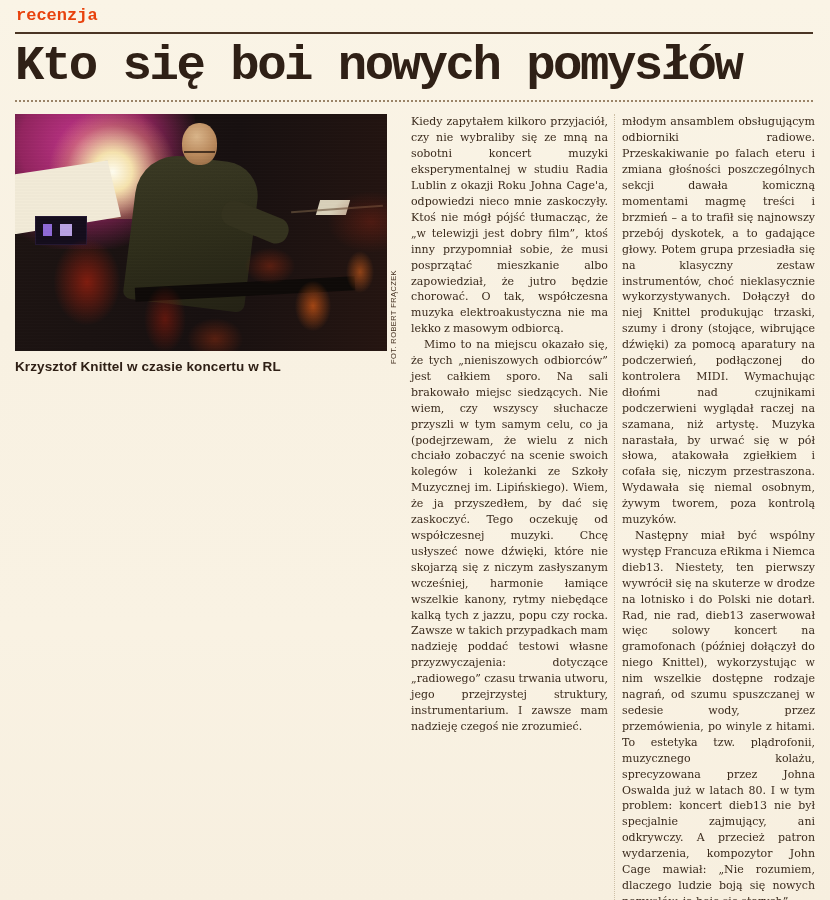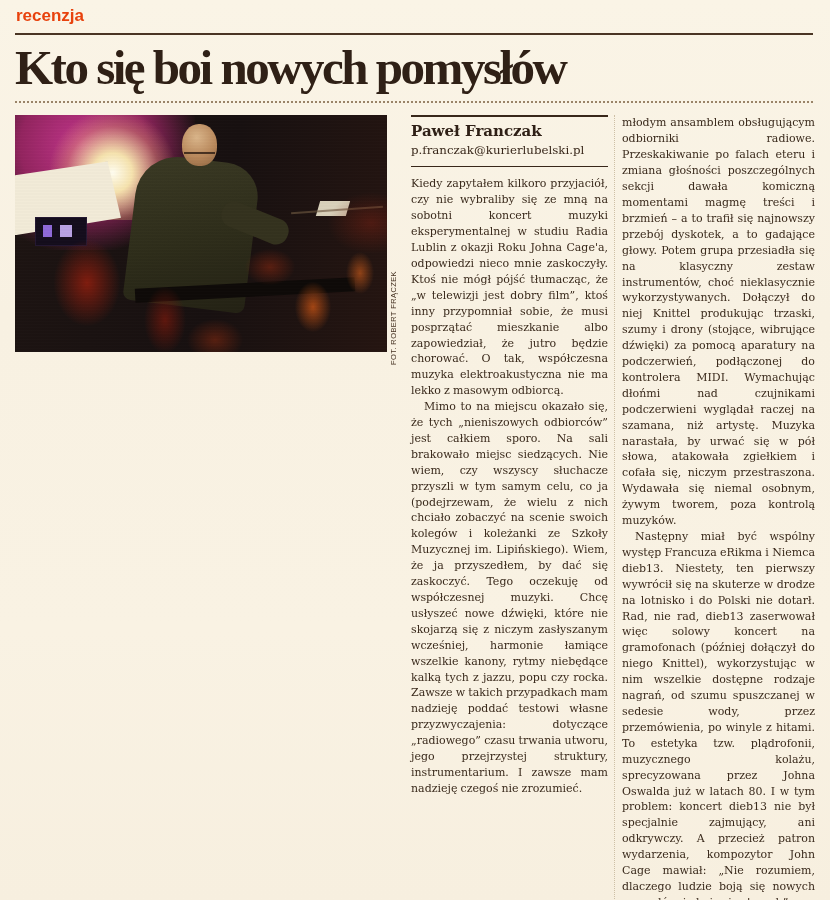--- a/index.html
+++ b/index.html
@@ -3,26 +3,26 @@
 <meta charset="utf-8">
 <style>
   html,body{margin:0;padding:0;}
   body{
     width:830px;height:900px;overflow:hidden;position:relative;
     background:linear-gradient(180deg,#faf4e6 0%,#f8f1e2 35%,#f9f2e3 70%,#f7efdf 100%);
     font-family:"DejaVu Serif",serif;color:#38271a;
   }
   .page{padding:4px 15px 0 15px;}
   .section-label{
-    font-family:Liberation Sans, sans-serif;font-weight:bold;
+    font-family:Liberation Mono, monospace;font-weight:bold;
     font-size:17px;color:#e8420d;padding:2px 0 7px 1px;
   }
   .top-rule{border-top:2px solid #4a3524;margin-right:2px;}
   .title{
-    font-family:Liberation Serif, serif;font-weight:bold;
+    font-family:Liberation Mono, monospace;font-weight:bold;
     font-size:49px;letter-spacing:-2.5px;line-height:1.05;
     color:#2f2016;margin:7px 0 8px 0;white-space:nowrap;
   }
   .dotted-rule{border-top:2px dotted #9a8468;margin:0 2px 12px 0;}
   .content{display:flex;align-items:flex-start;height:788px;overflow:hidden;}
   .photo-col{width:386px;position:relative;flex:none;}
   .photo{
     position:relative;width:372px;height:237px;overflow:hidden;
     background:linear-gradient(100deg,#1d1412 0%,#171010 55%,#251511 100%);
   }
@@ -107,27 +107,24 @@
         <div class="ph ph-arm"></div>
         <div class="ph ph-head"></div>
         <div class="ph ph-glasses"></div>
         <div class="ph ph-desk"></div>
         <div class="ph ph-sheet2"></div>
         <div class="ph ph-stand"></div>
         <div class="ph ph-blobs"></div>
         <div class="ph ph-grain"></div>
       </div>
       <div class="credit">FOT. ROBERT FRĄCZEK</div>
+      <div class="caption">Krzysztof Knittel w czasie koncertu w RL</div>
     </div>
 
     <div class="col col1">
-      <div class="byline">
-        <div class="byline-name">Paweł Franczak</div>
-        <div class="byline-email">p.franczak@kurierlubelski.pl</div>
-      </div>
       <p class="par" lang="pl">Kiedy zapytałem kilkoro przyjaciół, czy nie wybraliby się ze mną na sobotni koncert muzyki eksperymentalnej w studiu Radia Lublin z okazji Roku Johna Cage'a, odpowiedzi nieco mnie zaskoczyły. Ktoś nie mógł pójść tłumacząc, że „w telewizji jest dobry film”, ktoś inny przypomniał sobie, że musi posprzątać mieszkanie albo zapowiedział, że jutro będzie chorować. O tak, współczesna muzyka elektroakustyczna nie ma lekko z masowym odbiorcą.</p>
       <p class="par indent" lang="pl">Mimo to na miejscu okazało się, że tych „nieniszowych odbiorców” jest całkiem sporo. Na sali brakowało miejsc siedzących. Nie wiem, czy wszyscy słuchacze przyszli w tym samym celu, co ja (podejrzewam, że wielu z nich chciało zobaczyć na scenie swoich kolegów i koleżanki ze Szkoły Muzycznej im. Lipińskiego). Wiem, że ja przyszedłem, by dać się zaskoczyć. Tego oczekuję od współczesnej muzyki. Chcę usłyszeć nowe dźwięki, które nie skojarzą się z niczym zasłyszanym wcześniej, harmonie łamiące wszelkie kanony, rytmy niebędące kalką tych z jazzu, popu czy rocka. Zawsze w takich przypadkach mam nadzieję poddać testowi własne przyzwyczajenia: dotyczące „radiowego” czasu trwania utworu, jego przejrzystej struktury, instrumentarium. I zawsze mam nadzieję czegoś nie zrozumieć.</p>
 
     </div>
 
     <div class="col col2">
       <p class="par" lang="pl">młodym ansamblem obsługującym odbiorniki radiowe. Przeskakiwanie po falach eteru i zmiana głośności poszczególnych sekcji dawała komiczną momentami magmę treści i brzmień – a to trafił się najnowszy przebój dyskotek, a to gadające głowy. Potem grupa przesiadła się na klasyczny zestaw instrumentów, choć nieklasycznie wykorzystywanych. Dołączył do niej Knittel produkując trzaski, szumy i drony (stojące, wibrujące dźwięki) za pomocą aparatury na podczerwień, podłączonej do kontrolera MIDI. Wymachując dłońmi nad czujnikami podczerwieni wyglądał raczej na szamana, niż artystę. Muzyka narastała, by urwać się w pół słowa, atakowała zgiełkiem i cofała się, niczym przestraszona. Wydawała się niemal osobnym, żywym tworem, poza kontrolą muzyków.</p>
       <p class="par indent" lang="pl">Następny miał być wspólny występ Francuza eRikma i Niemca dieb13. Niestety, ten pierwszy wywrócił się na skuterze w drodze na lotnisko i do Polski nie dotarł. Rad, nie rad, dieb13 zaserwował więc solowy koncert na gramofonach (później dołączył do niego Knittel), wykorzystując w nim wszelkie dostępne rodzaje nagrań, od szumu spuszczanej w sedesie wody, przez przemówienia, po winyle z hitami. To estetyka tzw. plądrofonii, muzycznego kolażu, sprecyzowana przez Johna Oswalda już w latach 80. I w tym problem: koncert dieb13 nie był specjalnie zajmujący, ani odkrywczy. A przecież patron wydarzenia, kompozytor John Cage mawiał: „Nie rozumiem, dlaczego ludzie boją się nowych pomysłów, ja boję się starych”.</p>
     </div>
 

